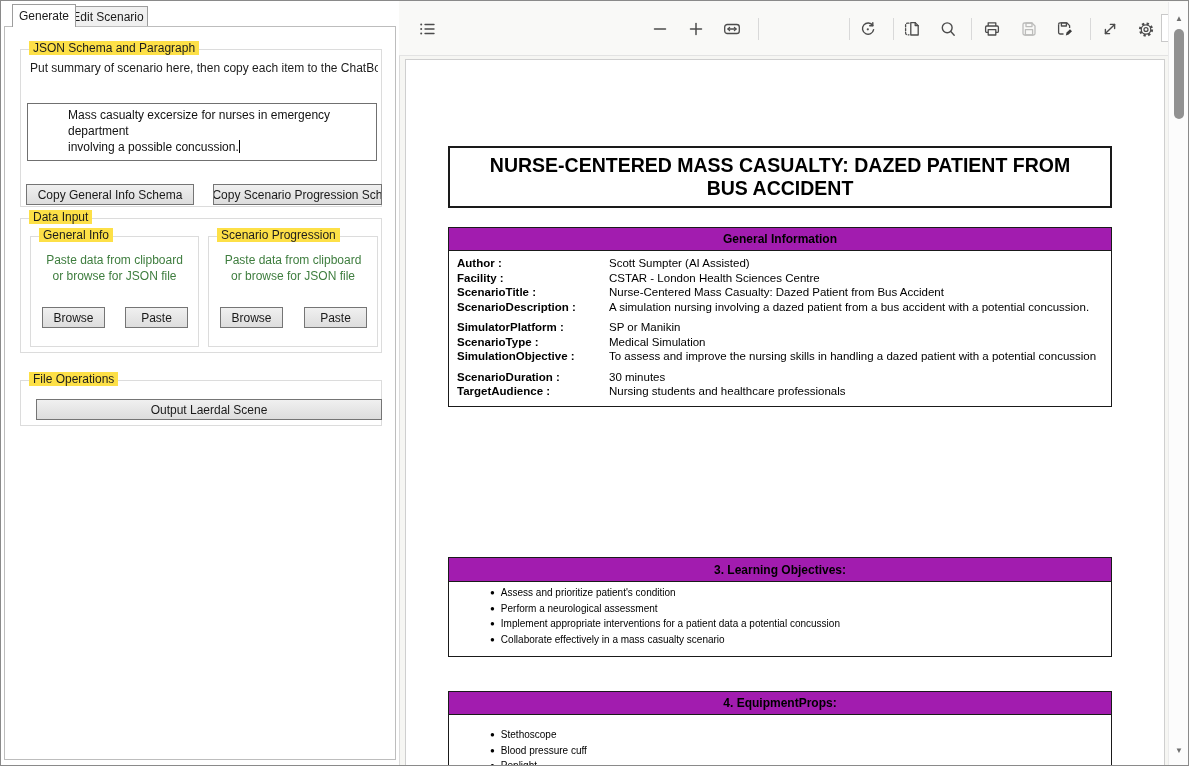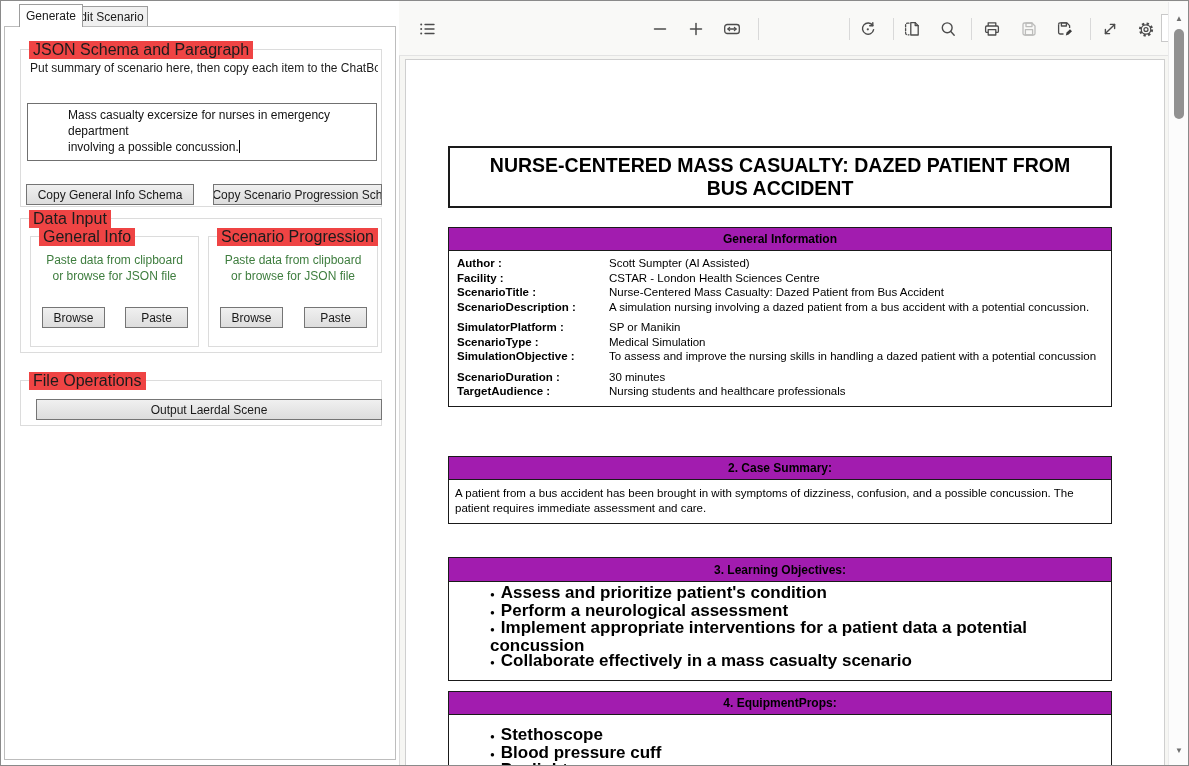--- a/index.html
+++ b/index.html
@@ -2,26 +2,26 @@
 <html><head>
 <meta charset="utf-8">
 <style>
   * { margin:0; padding:0; box-sizing:border-box; }
   html,body { width:1189px; height:766px; }
   body { font-family:"Liberation Sans", sans-serif; background:#ffffff; }
   #app { position:relative; width:1189px; height:766px; border:1px solid #8a8a8a; overflow:hidden; background:#fff; }
 
   
   .tab { position:absolute; font-size:12px; color:#1a1a1a; display:flex; align-items:center; justify-content:center; cursor:default; }
-  .tab-active { left:18px; top:3px; width:64px; height:23px; background:#fff; border:1px solid #9d9d9d; border-bottom:none; z-index:3; }
+  .tab-active { left:11px; top:3px; width:64px; height:23px; background:#fff; border:1px solid #9d9d9d; border-bottom:none; z-index:3; }
   .tab-inactive { left:67px; top:5px; width:80px; height:21px; background:#f0f0f0; border:1px solid #9d9d9d; border-bottom:none; z-index:1; }
   .tab-page { position:absolute; left:3px; top:25px; width:392px; height:734px; background:#fff; border:1px solid #bdbdbd; z-index:2; }
 
   .groupbox { position:absolute; border:1px solid #dcdcdc; }
-  .groupbox > .glabel { position:absolute; top:-9px; left:8px; background:#ef4444; padding:0 4px; font-size:16px; color:#1c1c1c; white-space:nowrap; }
+  .groupbox > .glabel { position:absolute; top:-9px; left:8px; background:#fde047; padding:0 4px; font-size:12px; color:#1c1c1c; white-space:nowrap; }
 
   .hint-text { position:absolute; font-size:12px; color:#1c1c1c; white-space:nowrap; overflow:hidden; }
 
   .parabox { position:absolute; background:#fff; border:1px solid #707070; font-size:12px; line-height:16px; padding:3px 5px; color:#111; overflow:hidden; }
   .caret { display:inline-block; width:1px; height:13px; background:#000; vertical-align:-2px; }
 
   .btn { position:absolute; background:linear-gradient(#f0f0f0,#dddddd); border:1px solid #757575; font-size:12px; color:#1a1a1a; display:flex; align-items:center; justify-content:center; white-space:nowrap; overflow:hidden; cursor:default; }
 
   .green-hint { position:absolute; width:100%; text-align:center; font-size:12px; color:#3e7d3e; }
 
@@ -47,21 +47,21 @@
   .sec-header { height:23px; background:#a21caf; border-bottom:1px solid #1a1a1a; display:flex; align-items:center; justify-content:center; font-weight:bold; font-size:12px; color:#000; }
   .sec-header.tall { height:24px; }
   .sec-body { padding:5px 6px; font-size:11.5px; line-height:14.5px; color:#000; }
 
   .gi-row { display:flex; }
   .gi-row.gap { margin-top:6px; }
   .gi-label { flex:0 0 152px; font-weight:bold; }
   .gi-value { flex:1; }
 
   .bullets { list-style:none; padding:3px 0 0 41px; }
-  .bullets li { font-weight:bold; font-size:17px; line-height:15.5px; }
+  .bullets li { font-weight:normal; font-size:10px; line-height:15.5px; }
   .bullets li::before { content:"\25CF"; font-size:8px; vertical-align:1px; margin-right:6px; }
 </style>
 </head>
 <body>
 
 <div id="app">
 
   <div class="tab tab-active">
     <span>Generate</span>
   </div>
@@ -276,24 +276,20 @@
           <span class="gi-label">ScenarioDuration :</span>
           <span class="gi-value">30 minutes</span>
         </div>
       <div class="gi-row">
           <span class="gi-label">TargetAudience :</span>
           <span class="gi-value">Nursing students and healthcare professionals</span>
         </div>
     </div>
   </div>
 
-  <div class="doc-box" style="top:455px;">
-    <div class="sec-header">2. Case Summary:</div>
-    <div class="sec-body" style="padding:6px 8px 8px 6px;">A patient from a bus accident has been brought in with symptoms of dizziness, confusion, and a possible concussion. The patient requires immediate assessment and care.</div>
-  </div>
 
   <div class="doc-box" style="top:556px;">
     <div class="sec-header tall">3. Learning Objectives:</div>
     <ul class="bullets" style="padding-bottom:9px;">
       <li>Assess and prioritize patient's condition</li>
       <li>Perform a neurological assessment</li>
       <li>Implement appropriate interventions for a patient data a potential concussion</li>
       <li>Collaborate effectively in a mass casualty scenario</li>
     </ul>
   </div>

